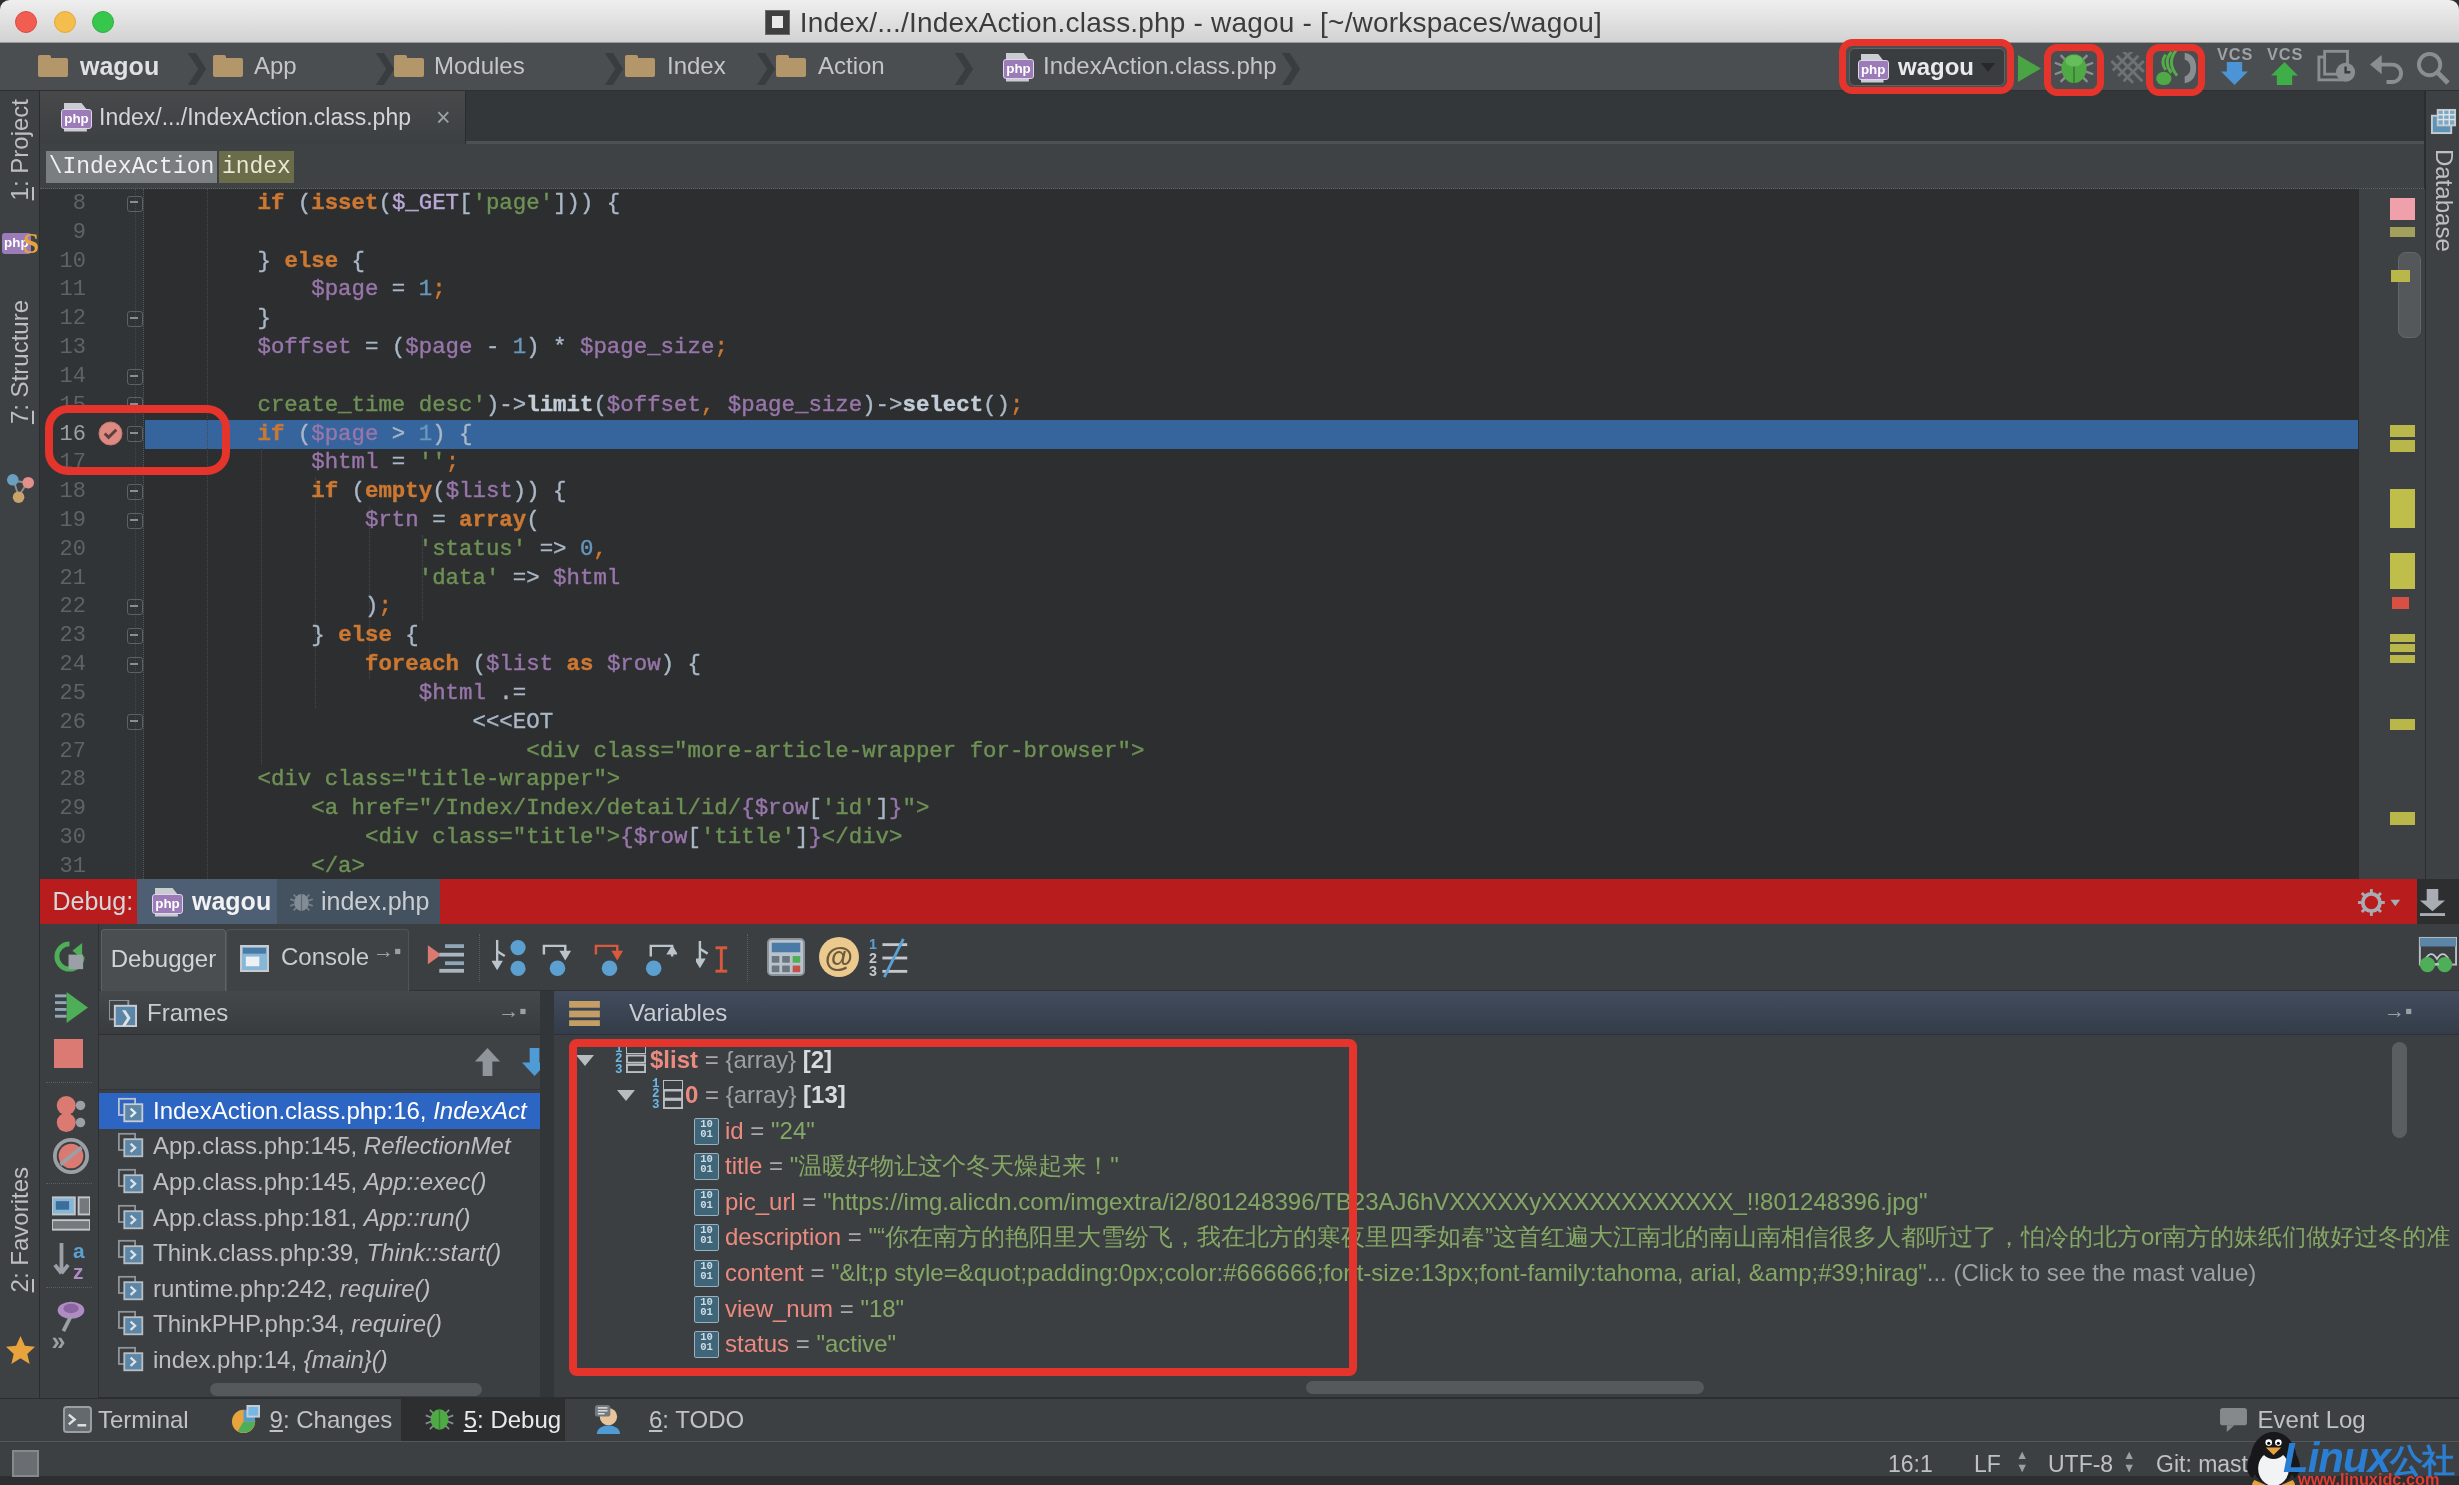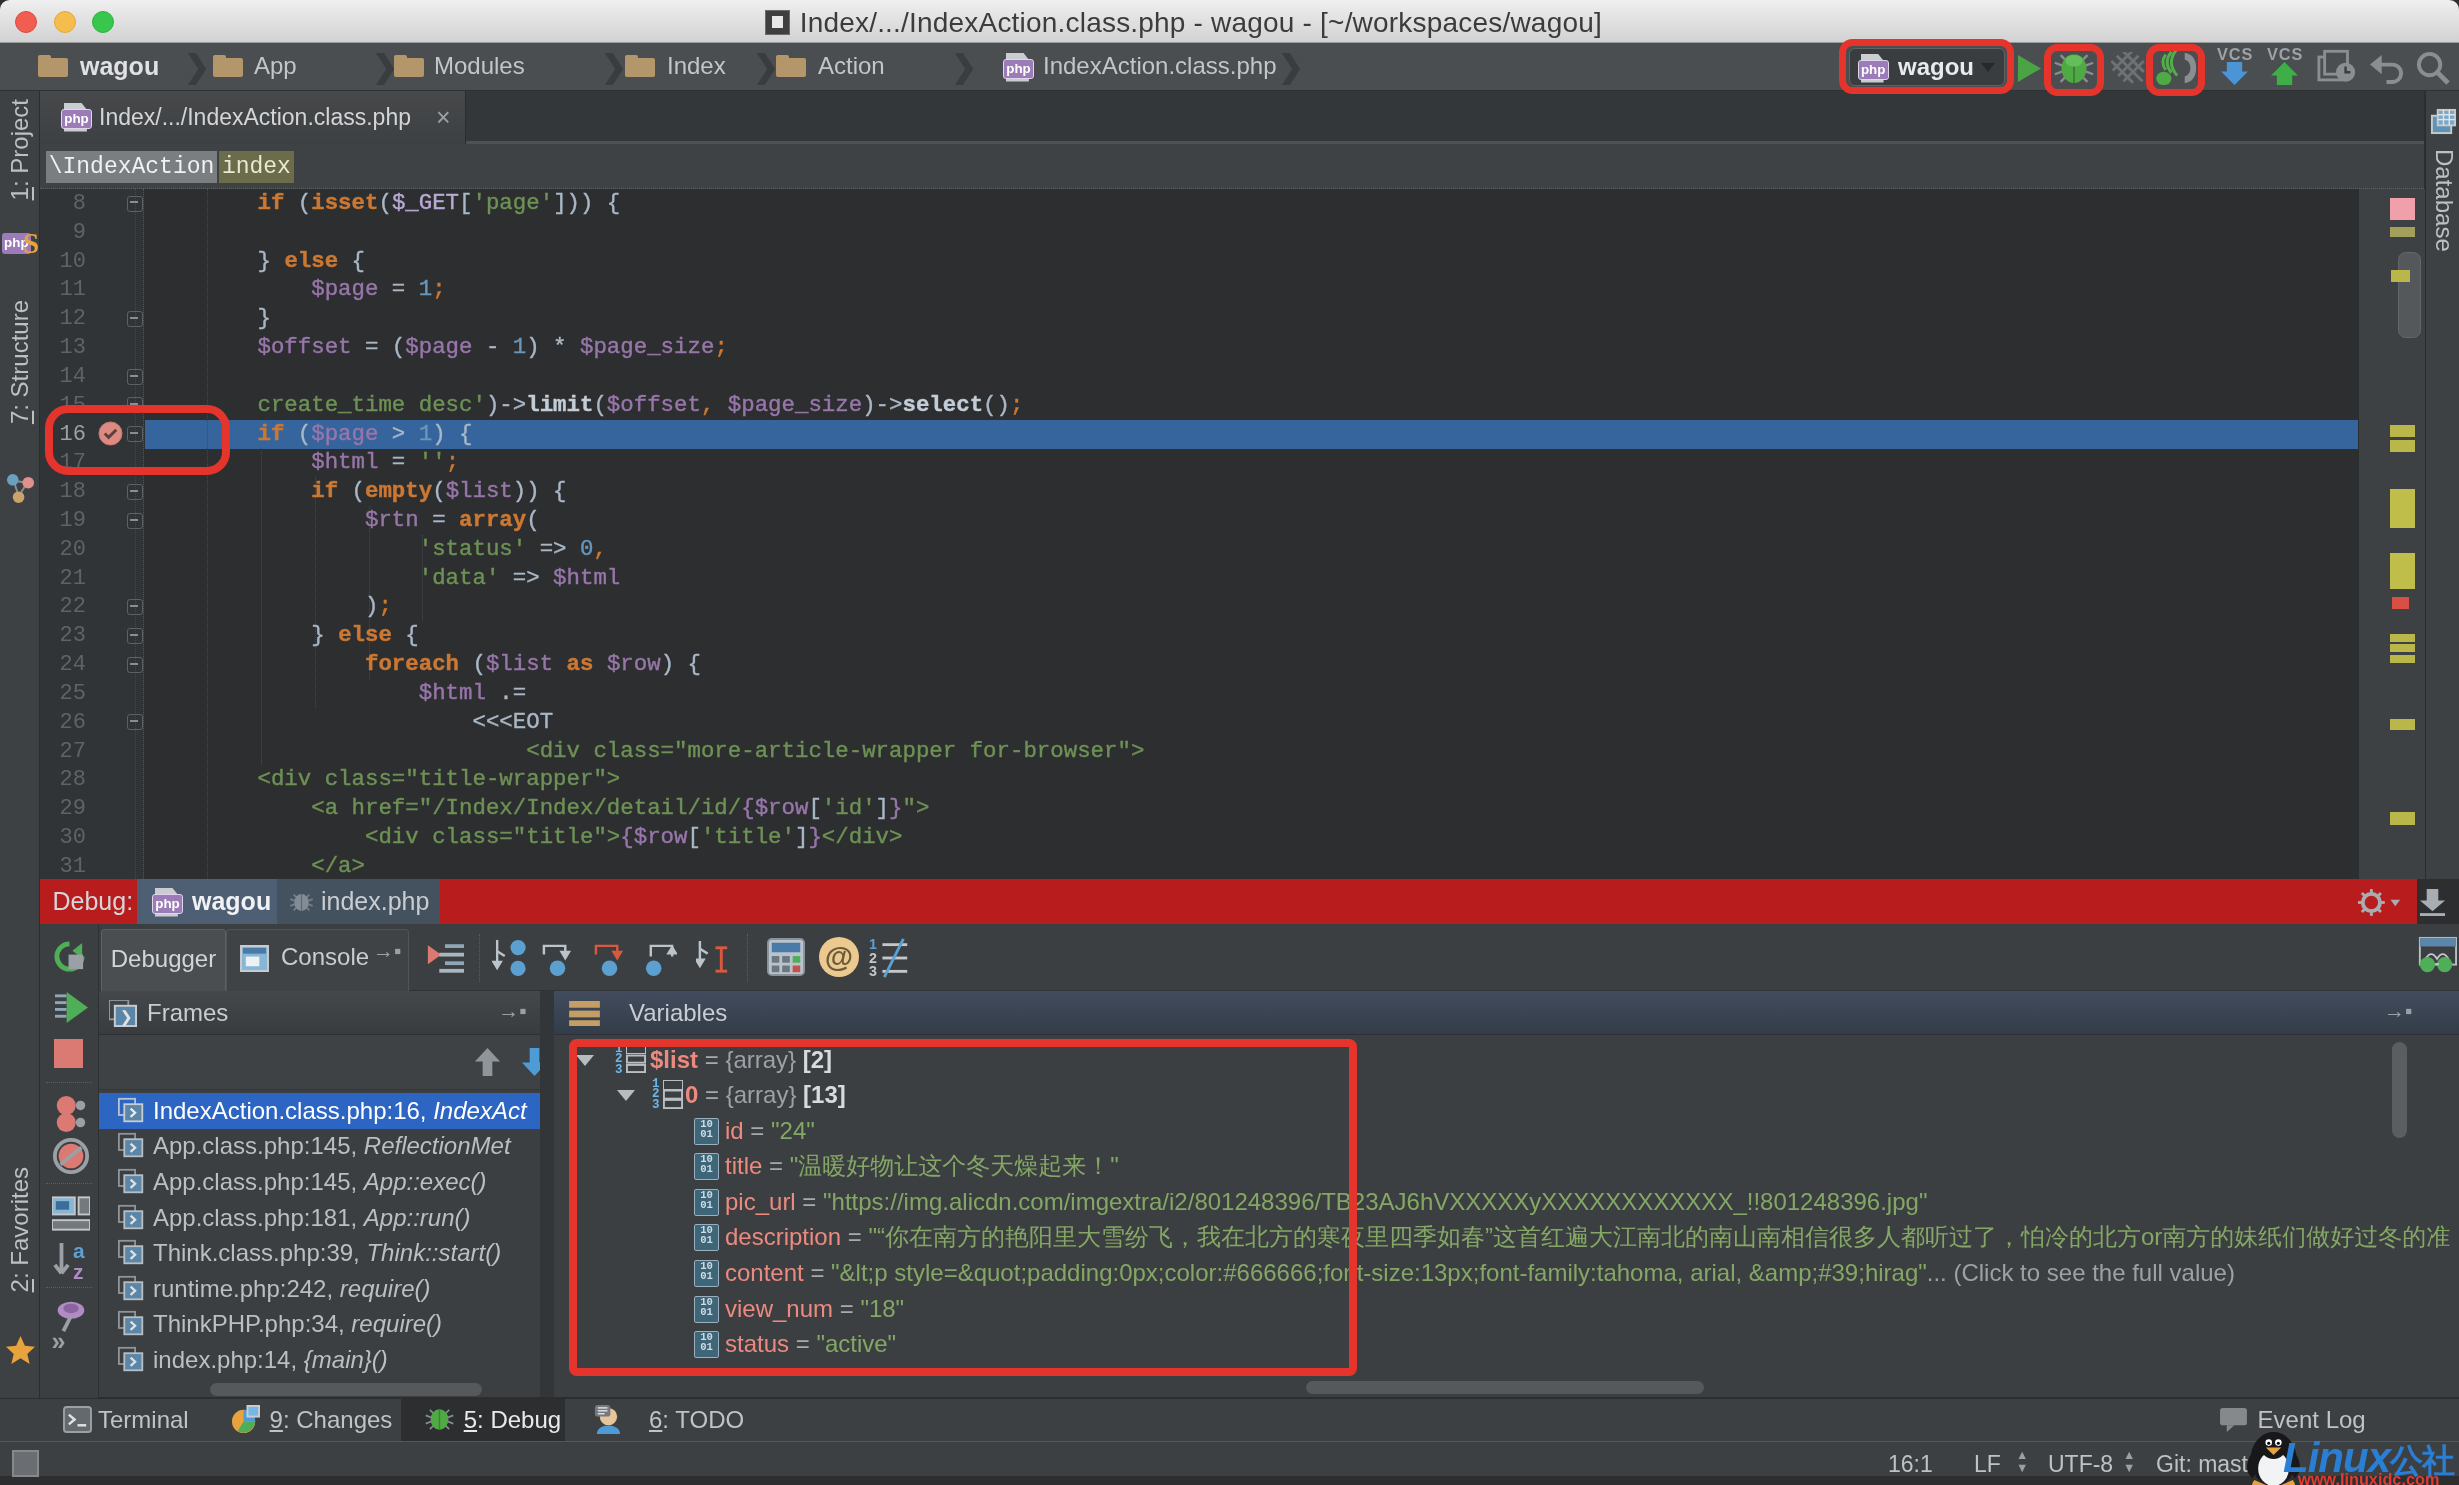--- a/index.html
+++ b/index.html
@@ -621,21 +621,21 @@
       <div class="vrow" style="left:0;top:149px">
           <span class="bico" style="left:140px"></span>
           <span style="position:absolute;left:171px"><span class="vname">pic_url</span> = <span class="vval">"https://img.alicdn.com/imgextra/i2/801248396/TB23AJ6hVXXXXXyXXXXXXXXXXXX_!!801248396.jpg"</span></span>
         </div>
       <div class="vrow" style="left:0;top:184px">
           <span class="bico" style="left:140px"></span>
           <span style="position:absolute;left:171px"><span class="vname">description</span> = <span class="vval">"“你在南方的艳阳里大雪纷飞，我在北方的寒夜里四季如春”这首红遍大江南北的南山南相信很多人都听过了，怕冷的北方or南方的妹纸们做好过冬的准</span></span>
         </div>
       <div class="vrow" style="left:0;top:220px">
           <span class="bico" style="left:140px"></span>
-          <span style="position:absolute;left:171px"><span class="vname">content</span> = <span class="vval">"&amp;lt;p style=&amp;quot;padding:0px;color:#666666;font-size:13px;font-family:tahoma, arial, &amp;amp;#39;hirag"</span><span class="vgray">... (Click to see the full value)</span></span>
+          <span style="position:absolute;left:171px"><span class="vname">content</span> = <span class="vval">"&amp;lt;p style=&amp;quot;padding:0px;color:#666666;font-size:13px;font-family:tahoma, arial, &amp;amp;#39;hirag"</span><span class="vgray">... (Click to see the mast value)</span></span>
         </div>
       <div class="vrow" style="left:0;top:256px">
           <span class="bico" style="left:140px"></span>
           <span style="position:absolute;left:171px"><span class="vname">view_num</span> = <span class="vval">"18"</span></span>
         </div>
       <div class="vrow" style="left:0;top:291px">
           <span class="bico" style="left:140px"></span>
           <span style="position:absolute;left:171px"><span class="vname">status</span> = <span class="vval">"active"</span></span>
         </div>
     </div>

